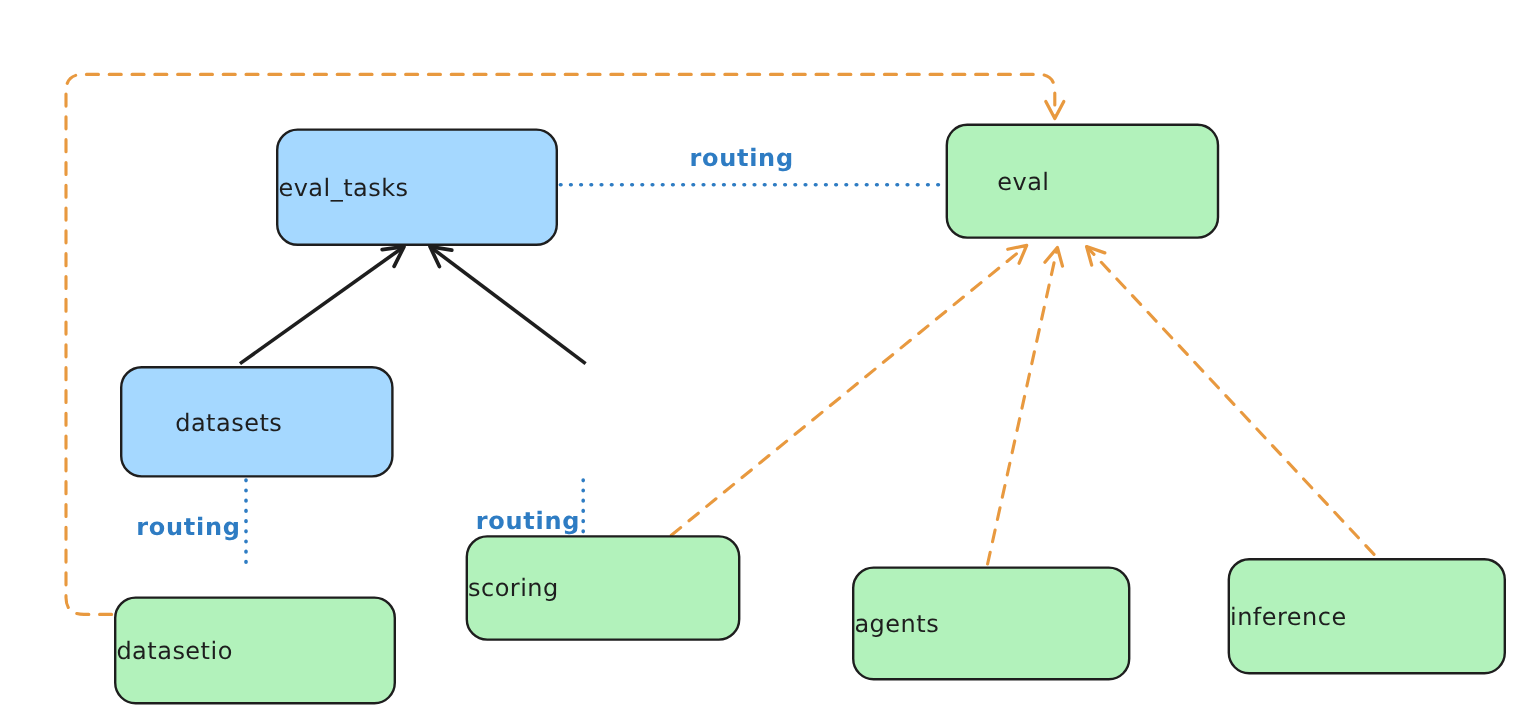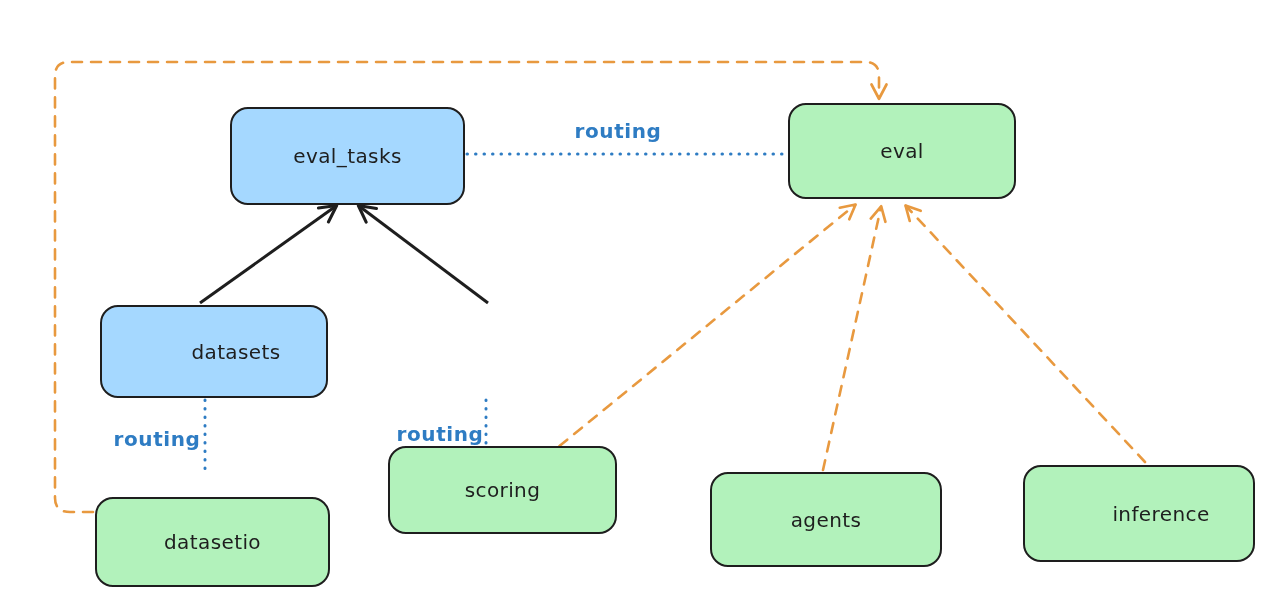--- a/index.html
+++ b/index.html
@@ -17,21 +17,21 @@
     width:1280px;height:596px;
     background:var(--canvas-bg);
     overflow:hidden;
     font-family:"DejaVu Sans","Liberation Sans",sans-serif;
   }
   .edges{position:absolute;left:0;top:0;width:1280px;height:596px;}
   .node{
     position:absolute;
     border:2.5px solid var(--node-stroke);
     border-radius:18px;
-    display:flex;align-items:center;justify-content:center;
+    display:flex;align-items:center;justify-content:flex-start;
     box-sizing:border-box;
     font-size:20px;
     letter-spacing:0.4px;
     color:var(--node-stroke);
   }
   .node-blue{background:var(--node-blue-fill);}
   .node-green{background:var(--node-green-fill);}
   .routing-label{
     position:absolute;
     color:var(--edge-blue);
@@ -73,42 +73,42 @@
     <path class="e-orange" d="M93,512 L70,512 Q55,512 55,498 L55,76 Q55,62 69,62 L865,62 Q879,62 879,76 L879,98" marker-end="url(#arrowOrange)"></path>
     <path class="e-orange" d="M530,470 L855,205" marker-end="url(#arrowOrange)"></path>
     <path class="e-orange" d="M823,470 L881,207" marker-end="url(#arrowOrange)"></path>
     <path class="e-orange" d="M1145,462 L906,206" marker-end="url(#arrowOrange)"></path>
   </svg>
 
   <div class="node node-blue" style="left:230px;top:107px;width:235px;height:98px;">
     <span>eval_tasks</span>
   </div>
 
-  <div class="node node-green" style="left:788px;top:103px;width:228px;height:96px;">
+  <div class="node node-green" style="left:788px;top:103px;width:228px;height:96px;padding-left:41px;">
     <span>eval</span>
   </div>
 
   <div class="node node-blue" style="left:100px;top:305px;width:228px;height:93px;padding-left:44px;">
     <span>datasets</span>
   </div>
 
 
   <div class="node node-green" style="left:95px;top:497px;width:235px;height:90px;">
     <span>datasetio</span>
   </div>
 
   <div class="node node-green" style="left:388px;top:446px;width:229px;height:88px;">
     <span>scoring</span>
   </div>
 
   <div class="node node-green" style="left:710px;top:472px;width:232px;height:95px;">
     <span>agents</span>
   </div>
 
-  <div class="node node-green" style="left:1023px;top:465px;width:232px;height:97px;padding-left:44px;">
+  <div class="node node-green" style="left:1023px;top:465px;width:232px;height:97px;">
     <span>inference</span>
   </div>
 
   <div class="routing-label" style="left:570px;top:119px;width:96px;">routing</div>
 
   <div class="routing-label" style="left:112px;top:427px;width:90px;">routing</div>
 
   <div class="routing-label" style="left:395px;top:422px;width:90px;">routing</div>
 
 </div>

